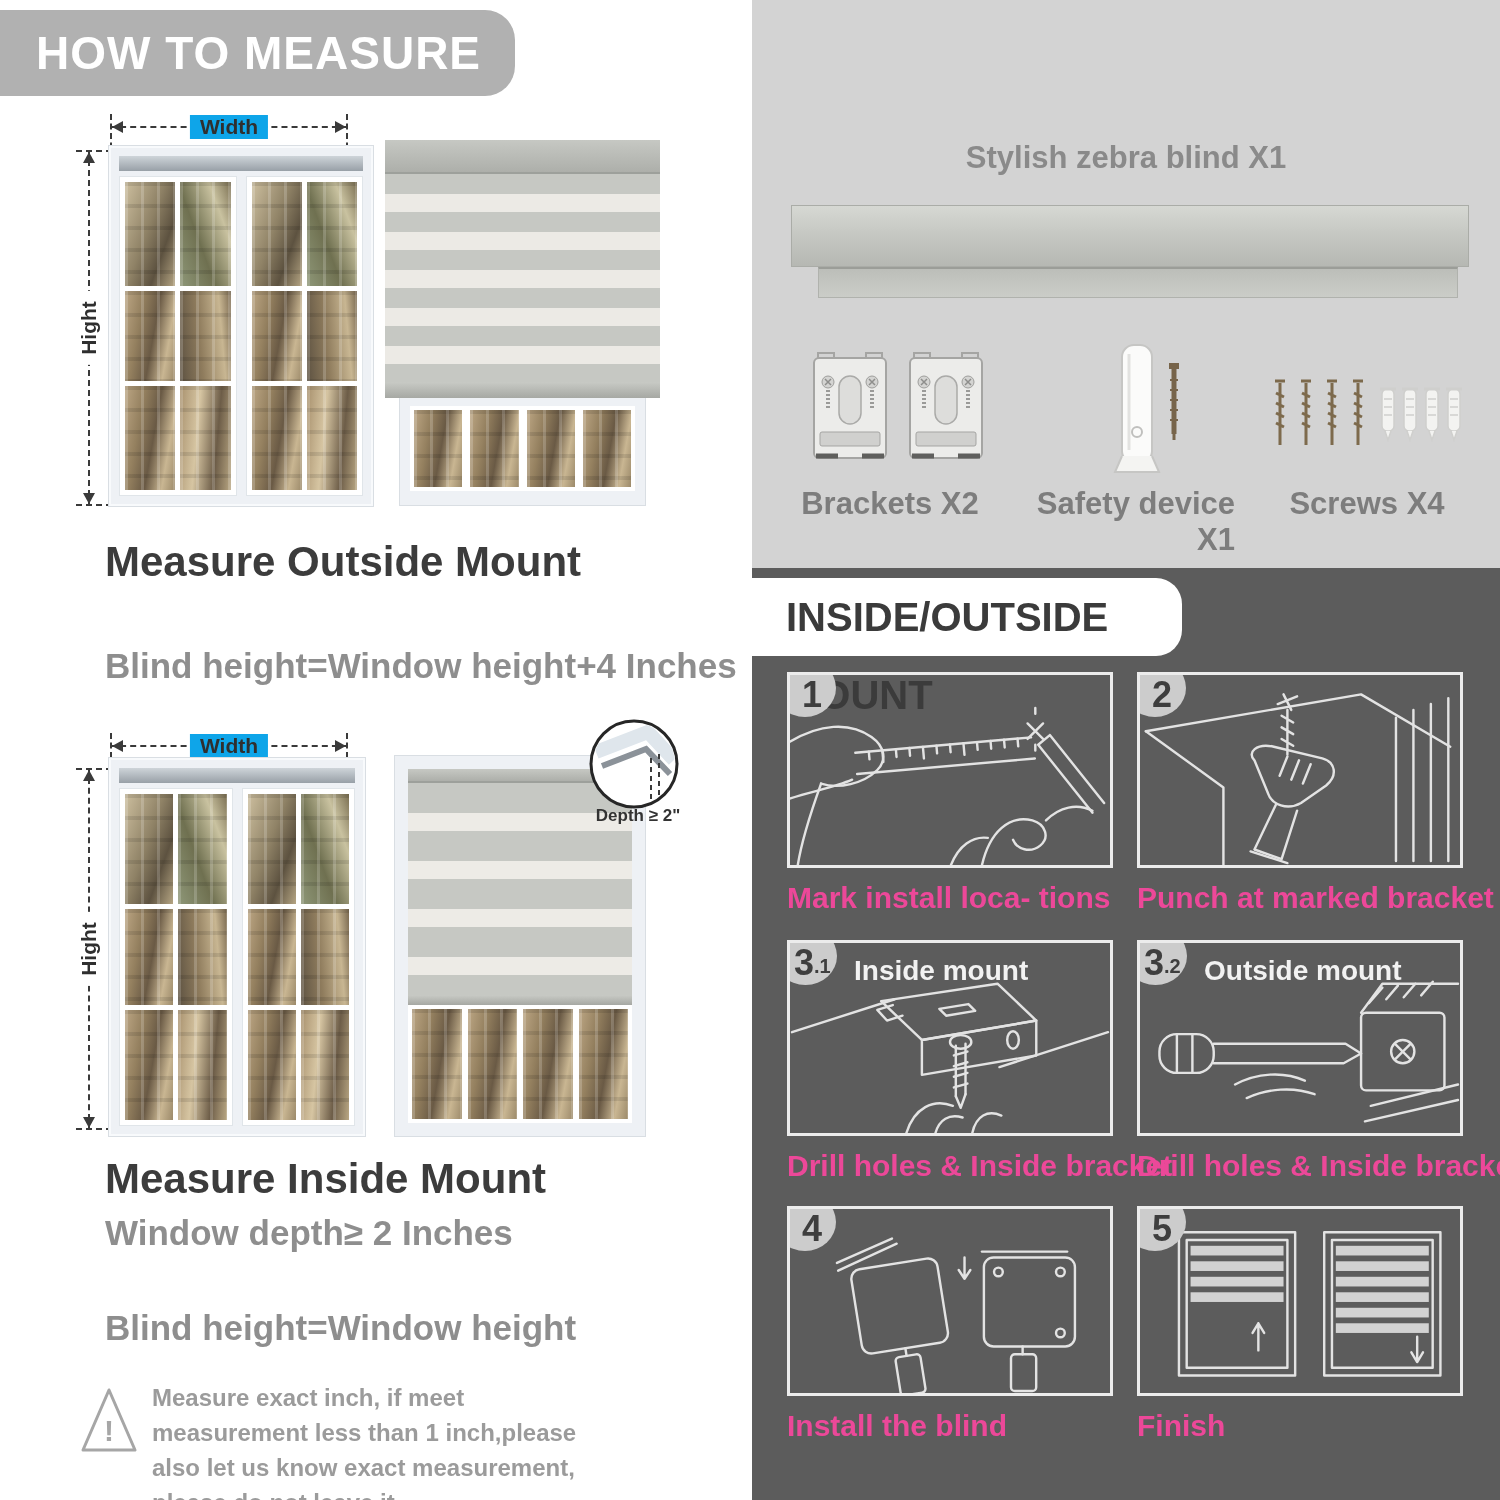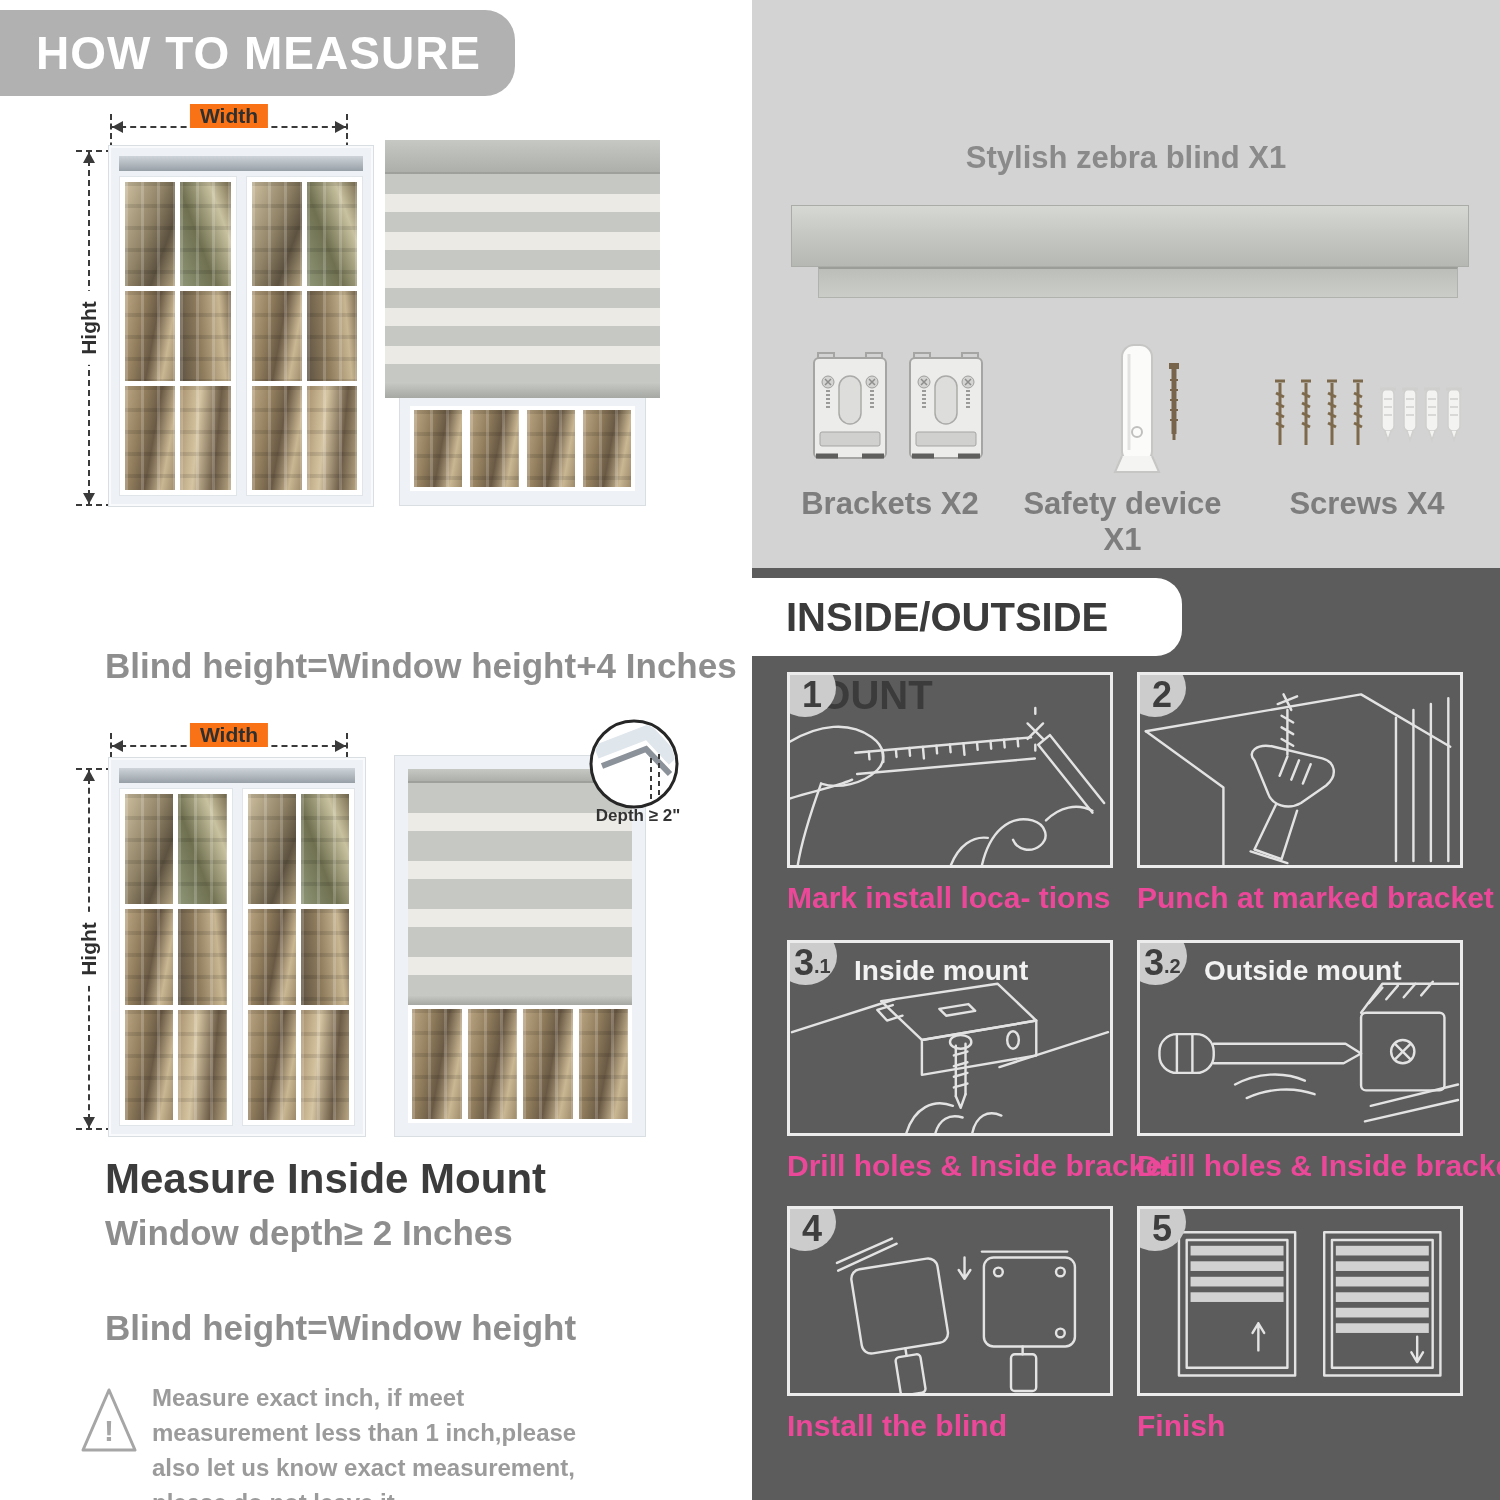--- a/index.html
+++ b/index.html
@@ -52,21 +52,21 @@
   .uw-inner .pane{flex:1;}
 
   
   .harrow{position:absolute;height:26px;}
   .harrow .hline{position:absolute;left:0;right:0;top:12px;border-top:2px dashed #3a3a3a;}
   .harrow .tick{position:absolute;top:0;height:44px;border-left:2px dashed #3a3a3a;}
   .harrow .tick-l{left:0;}.harrow .tick-r{right:0;}
   .harrow .ah{position:absolute;top:7px;width:0;height:0;border-top:6px solid transparent;border-bottom:6px solid transparent;}
   .harrow .ah-l{left:2px;border-right:11px solid #3a3a3a;}
   .harrow .ah-r{right:2px;border-left:11px solid #3a3a3a;}
-  .harrow .alabel{position:absolute;left:50%;top:2px;transform:translate(-50%,-50%);background:#f97316;
+  .harrow .alabel{position:absolute;left:50%;top:13px;transform:translate(-50%,-50%);background:#0ea5e9;
                   padding:0 10px;font-weight:bold;font-size:21px;color:#2f2f2f;}
   .varrow{position:absolute;width:26px;}
   .varrow .vline{position:absolute;top:0;bottom:0;left:12px;border-left:2px dashed #3a3a3a;}
   .varrow .vtick{position:absolute;left:0;width:46px;border-top:2px dashed #3a3a3a;}
   .varrow .vtick-t{top:0;}.varrow .vtick-b{bottom:0;}
   .varrow .av{position:absolute;left:7px;width:0;height:0;border-left:6px solid transparent;border-right:6px solid transparent;}
   .varrow .av-t{top:2px;border-bottom:11px solid #3a3a3a;}
   .varrow .av-b{bottom:2px;border-top:11px solid #3a3a3a;}
   .varrow .vlabel{position:absolute;top:50%;left:13px;transform:translate(-50%,-50%) rotate(180deg);
                   writing-mode:vertical-rl;background:#ffffff;padding:10px 0;font-weight:bold;font-size:21px;color:#2f2f2f;}
@@ -151,20 +151,23 @@
     <div class="uw" style="height:108px;margin:0 14px;">
       <div class="uw-inner">
         <div class="pane"></div>
           <div class="pane"></div>
         <div class="pane"></div>
           <div class="pane"></div>
       </div>
     </div>
   </div>
 
+  <div class="abs title-dark" style="left:105px;top:538px;">
+    <span>Measure Outside Mount</span>
+  </div>
   <div class="abs line-gray" style="left:105px;top:646px;">Blind height=Window height+4 Inches</div>
 
   <div class="harrow" style="left:110px;top:733px;width:238px;">
     <div class="tick tick-l"></div>
     <div class="tick tick-r"></div>
     <div class="hline"></div>
     <div class="ah ah-l"></div>
     <div class="ah ah-r"></div>
     <span class="alabel">Width</span>
   </div>
@@ -317,21 +320,21 @@
           <path d="M161,56 l3,9 l3,-9"></path>
         <rect x="180" y="14" width="12" height="42" rx="5"></rect>
           <path d="M178,14 h16" stroke-width="3"></path>
         <path d="M182,24 h8 M182,32 h8 M182,40 h8"></path>
           <path d="M183,56 l3,9 l3,-9"></path>
       </g>
     </svg>
   </div>
 
   <div class="abs item-label" style="left:795px;top:486px;width:190px;">Brackets X2</div>
-  <div class="abs item-label" style="left:1010px;top:486px;width:225px;">Safety device X1</div>
+  <div class="abs item-label" style="left:1010px;top:486px;width:225px;text-align:right;">Safety device X1</div>
   <div class="abs item-label" style="left:1272px;top:486px;width:190px;">Screws X4</div>
 
   <div class="abs hdr-mount">
     <span>INSIDE/OUTSIDE MOUNT</span>
   </div>
 
   <div class="step" style="left:787px;top:672px;">
     <div class="step-box">
       <svg viewBox="0 0 326 196" class="lineart">
         <path d="M-4,70 C28,50 60,48 82,64 C96,74 98,88 88,98 C74,112 48,118 30,112"></path>

